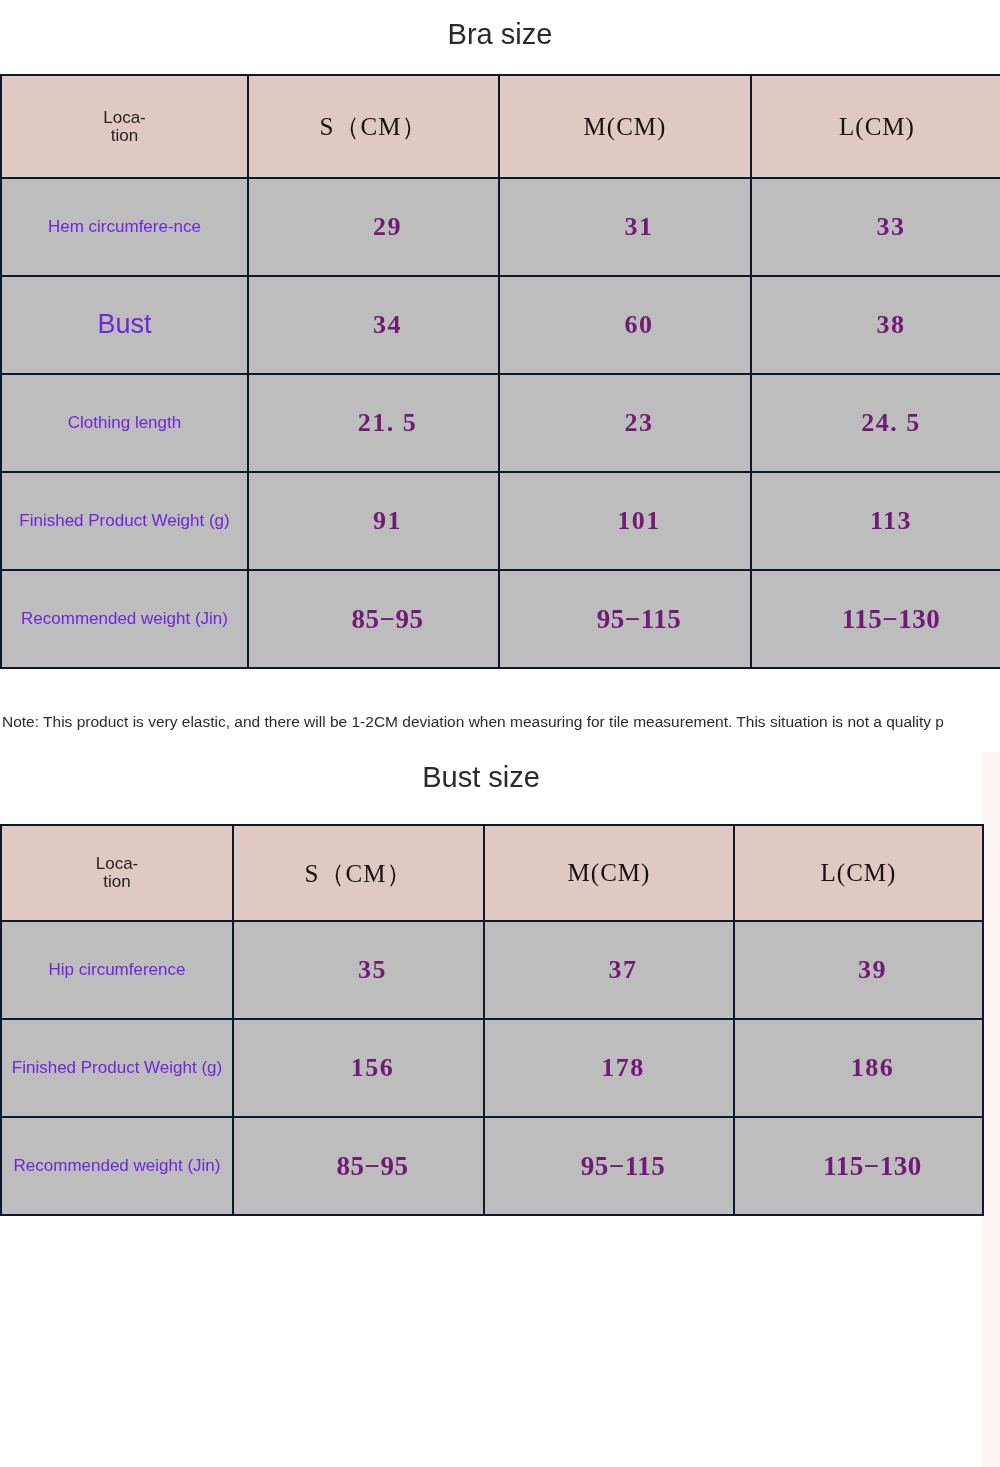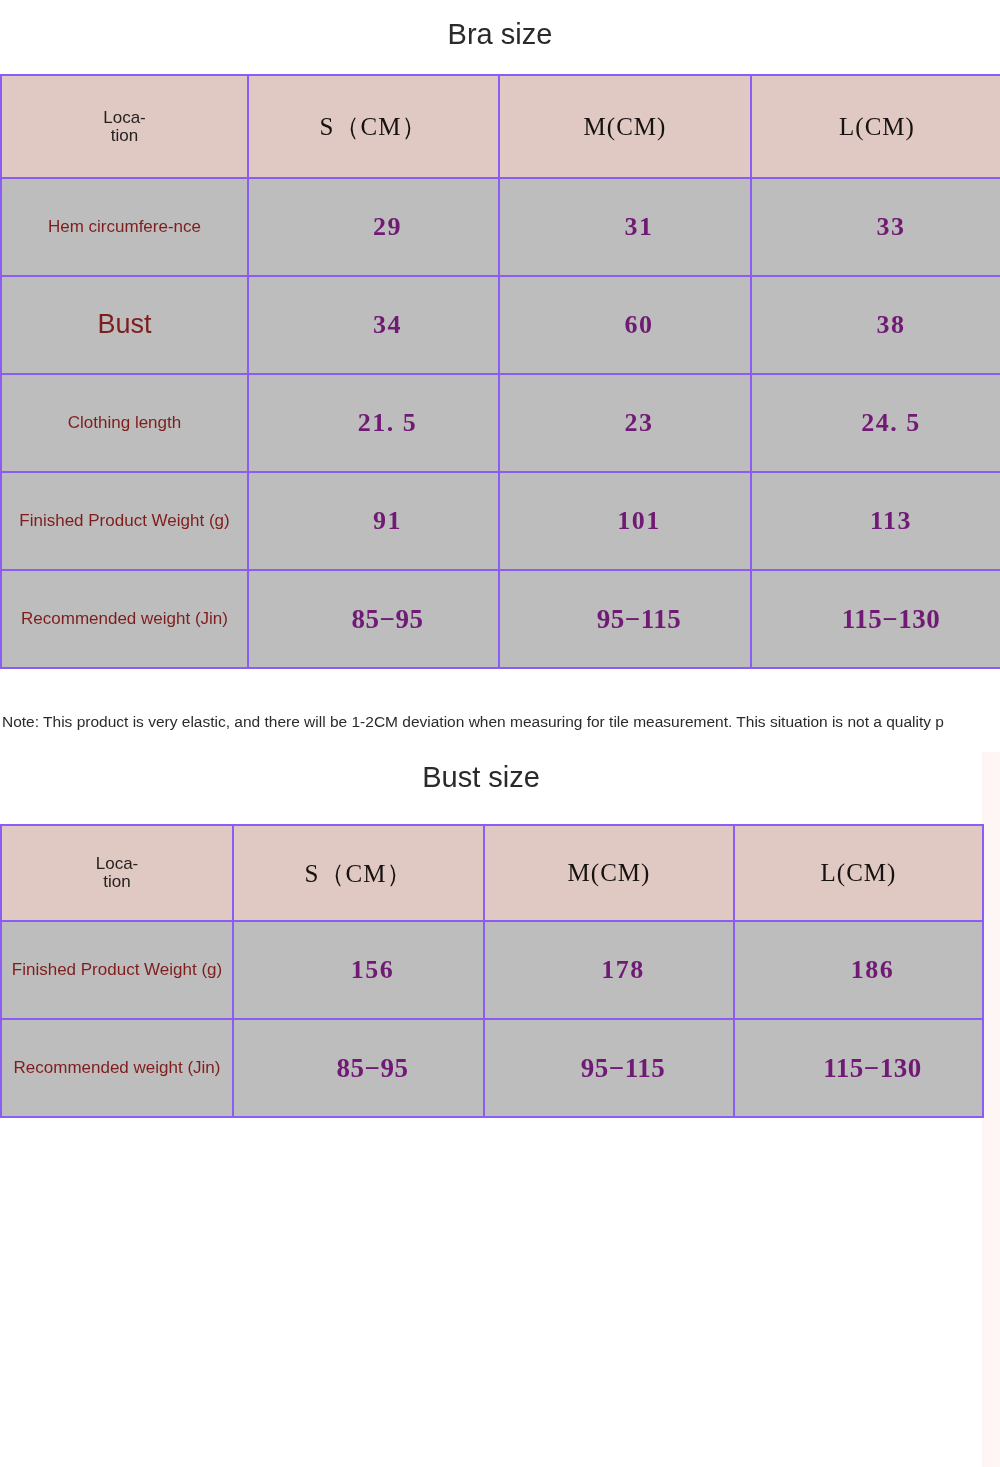--- a/index.html
+++ b/index.html
@@ -40,21 +40,21 @@
   }
 
   
   .size-table {
     position: absolute;
     border-collapse: collapse;
     table-layout: fixed;
     background: #bdbdbd;
   }
   .size-table td, .size-table th {
-    border: 2px solid #8b5cf6;
+    border: 2px solid #0f172a;
     padding: 0;
     margin: 16px;
     text-align: center;
     vertical-align: middle;
     background: #bdbdbd;
     overflow: hidden;
   }
   .size-table thead th {
     background: #e0c8c3;
     font-weight: 400;
@@ -68,21 +68,21 @@
     font-size: 17px;
     font-weight: 400;
     letter-spacing: 0;
     line-height: 1.05;
     color: #262220;
   }
   .size-table td.rowhead {
     font-family: "Liberation Sans", sans-serif;
     font-size: 17px;
     font-weight: 400;
-    color: #7f1d1d;
+    color: #6d28d9;
     line-height: 1.1;
     white-space: nowrap;
     border-radius: 8px;
   }
   .size-table td.rowhead.big {
     font-size: 27px;
   }
   .size-table td.rowhead.wrap {
     white-space: normal;
     padding: 0 14px;
@@ -226,20 +226,26 @@
         <span>Loca-</span><br>
         <span>tion</span>
       </th>
       <th>S（CM）</th>
       <th>M(CM)</th>
       <th>L(CM)</th>
     </tr>
   </thead>
   <tbody>
     <tr>
+      <td class="rowhead">Hip circumference</td>
+      <td class="val">35</td>
+      <td class="val">37</td>
+      <td class="val">39</td>
+    </tr>
+    <tr>
       <td class="rowhead">Finished Product Weight (g)</td>
       <td class="val">156</td>
       <td class="val">178</td>
       <td class="val">186</td>
     </tr>
     <tr>
       <td class="rowhead">Recommended weight (Jin)</td>
       <td class="val range">85−95</td>
       <td class="val range">95−115</td>
       <td class="val range">115−130</td>

